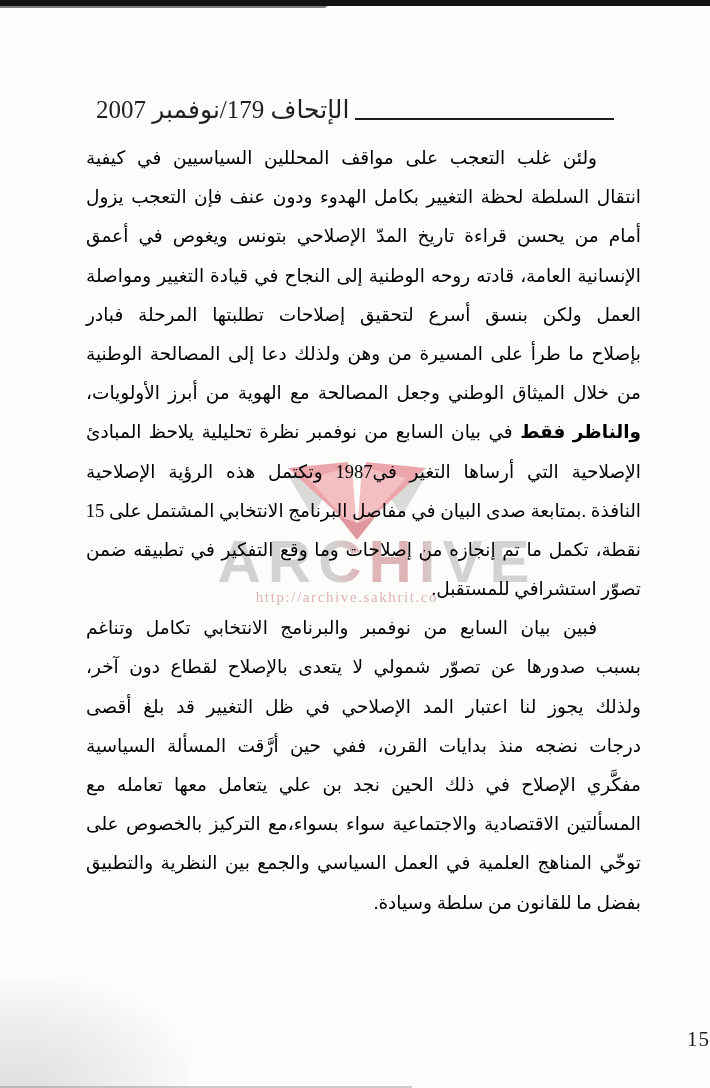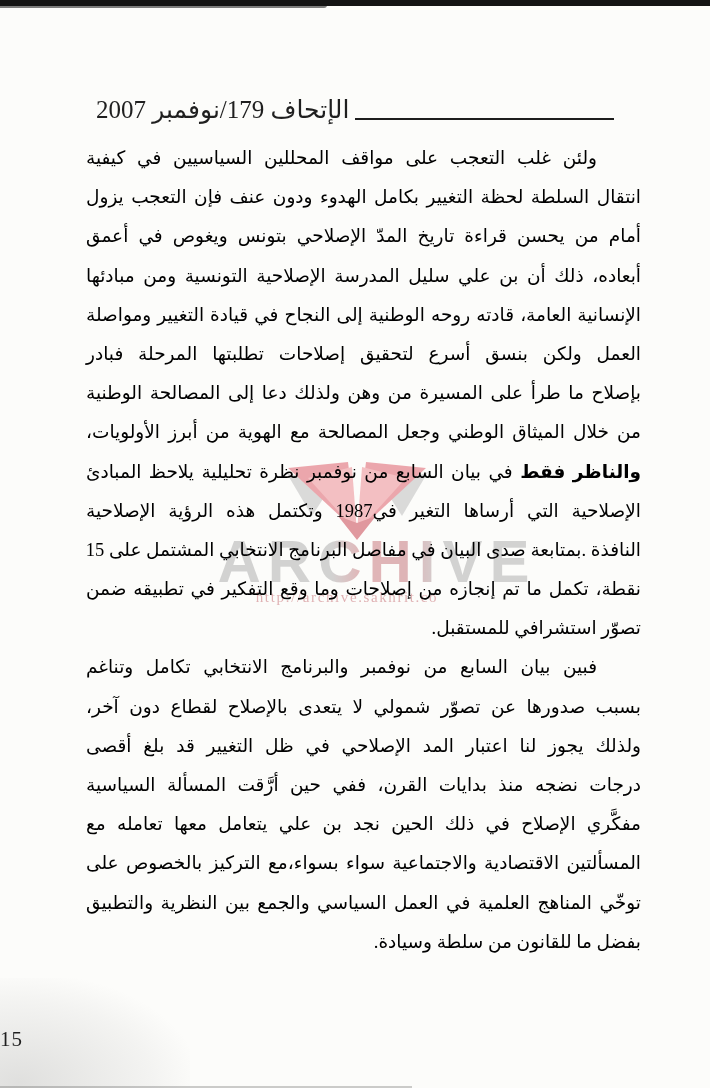--- a/index.html
+++ b/index.html
@@ -68,21 +68,21 @@
       -webkit-background-clip:text;background-clip:text;color:transparent;opacity:.66;
     }
   }
   .watermark-url{
     position:absolute;top:589px;left:50%;transform:translateX(-8px) translateX(-50%);
     font-family:"Liberation Serif",serif;font-size:15px;letter-spacing:1.6px;
     color:rgba(201,115,120,.55);white-space:nowrap;
   }
   
   .page-number{
-    position:absolute;top:1027px;left:0;right:0;text-align:left;
+    position:absolute;top:1027px;left:8px;right:0;text-align:right;
     font-size:21px;z-index:3;letter-spacing:1px;
   }
 </style>
 </head>
 <body>
 
 <div class="top-streak"></div>
 
 <div class="header">
   <span class="journal-title">الإتحاف 179/نوفمبر 2007</span>
@@ -100,21 +100,20 @@
     <polygon points="75,82 56,58 75,65 94,58" fill="#d05b66"></polygon>
   </svg>
   <div class="archive-text">ARCHIVE</div>
   <div class="watermark-url">http://archive.sakhrit.co</div>
 </div>
 
 <div class="article">
   <div class="line indent">ولئن غلب التعجب على مواقف المحللين السياسيين في كيفية</div>
   <div class="line">انتقال السلطة لحظة التغيير بكامل الهدوء ودون عنف فإن التعجب يزول</div>
   <div class="line">أمام من يحسن قراءة تاريخ المدّ الإصلاحي بتونس ويغوص في أعمق</div>
-  <div class="line">أبعاده، ذلك أن بن علي سليل المدرسة الإصلاحية التونسية ومن مبادئها</div>
   <div class="line">الإنسانية العامة، قادته روحه الوطنية إلى النجاح في قيادة التغيير ومواصلة</div>
   <div class="line">العمل ولكن بنسق أسرع لتحقيق إصلاحات تطلبتها المرحلة فبادر</div>
   <div class="line">بإصلاح ما طرأ على المسيرة من وهن ولذلك دعا إلى المصالحة الوطنية</div>
   <div class="line">من خلال الميثاق الوطني وجعل المصالحة مع الهوية من أبرز الأولويات،</div>
   <div class="line">
     <b>والناظر فقط</b><span> في بيان السابع من نوفمبر نظرة تحليلية يلاحظ المبادئ</span>
   </div>
   <div class="line">الإصلاحية التي أرساها التغير في1987 وتكتمل هذه الرؤية الإصلاحية</div>
   <div class="line">النافذة .بمتابعة صدى البيان في مفاصل البرنامج الانتخابي المشتمل على 15</div>
   <div class="line">نقطة، تكمل ما تم إنجازه من إصلاحات وما وقع التفكير في تطبيقه ضمن</div>

